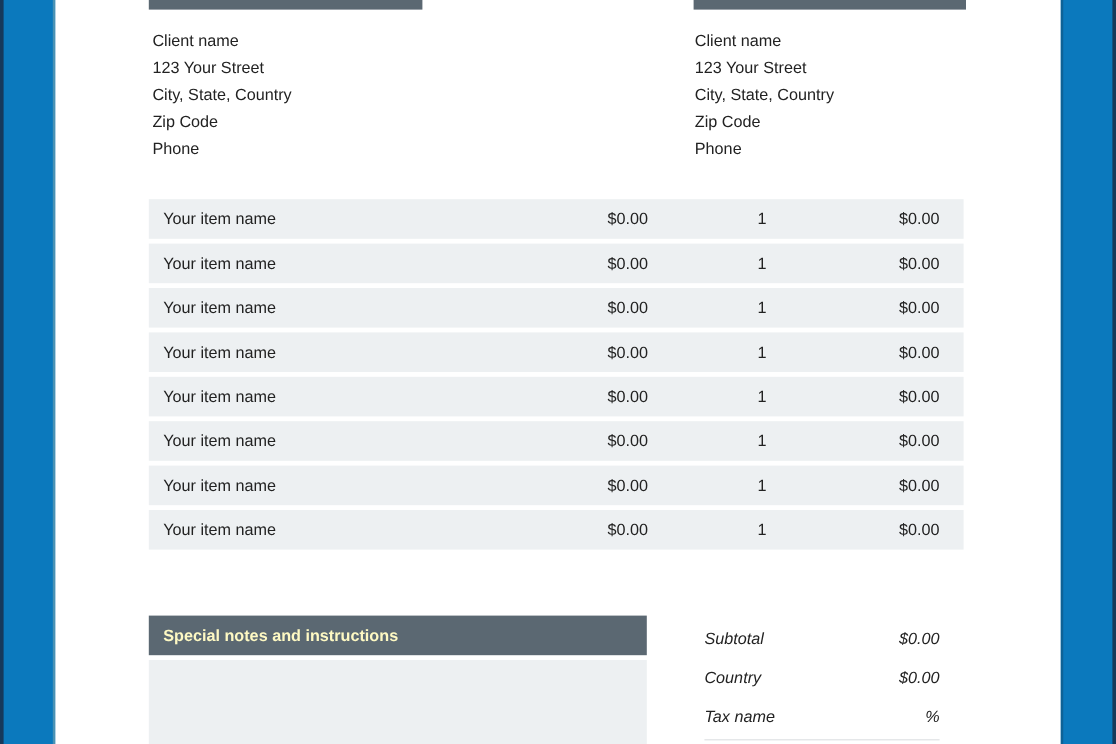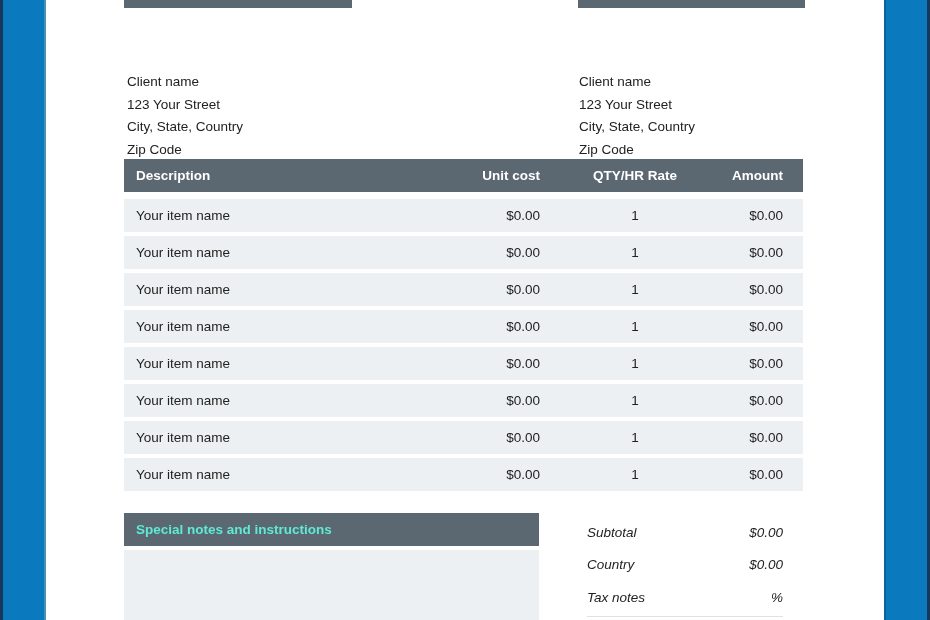--- a/index.html
+++ b/index.html
@@ -19,21 +19,21 @@
   .border-right { left:884px; width:46px; border-right:3px solid #16395b; box-sizing:border-box; }
   .border-right::before{
     content:""; position:absolute; left:0; top:0; width:2px; height:100%;
     background:#0e6296;
   }
   
   .topbar { position:absolute; top:0; height:8px; background:#5b6872; }
   .topbar.left  { left:124px; width:228px; }
   .topbar.right { left:578px; width:227px; }
   
-  .address { position:absolute; top:23px; font-size:13.5px; line-height:22.6px;margin-top:48px; }
+  .address { position:absolute; top:23px; font-size:13.5px; line-height:22.6px; }
   .address.left  { left:127px; }
   .address.right { left:579px; }
   .address div { white-space:nowrap; }
   
   .items { position:absolute; left:124px; top:159px; width:679px; }
   .thead {
     display:flex; align-items:center; height:33px;
     background:#5b6872; color:#ffffff; font-weight:bold; font-size:13.5px;
   }
   .trow {
@@ -41,21 +41,21 @@
     background:#edf0f2; font-size:13.5px; margin-top:4px;
   }
   .trow.first { margin-top:7px; }
   .c-desc { width:250px; padding-left:12px; box-sizing:border-box; text-align:left; }
   .c-unit { width:166px; text-align:right; }
   .c-qty  { width:190px; text-align:center; }
   .c-amt  { flex:1; text-align:right; padding-right:20px; white-space:nowrap; }
   
   .notes-bar {
     position:absolute; left:124px; top:513px; width:415px; height:33px;
-    background:#5b6872; color:#5eead4; font-weight:bold; font-size:13.5px;
+    background:#5b6872; color:#fef9c3; font-weight:bold; font-size:13.5px;
     display:flex; align-items:center; padding-left:12px; box-sizing:border-box;
   }
   .notes-box {
     position:absolute; left:124px; top:550px; width:415px; height:70px;
     background:#edf0f2;
   }
   
   .summary { position:absolute; left:587px; top:516px; width:196px; font-size:13.5px; }
   .srow { display:flex; justify-content:space-between; align-items:center; height:32.5px;font-style:italic; }
   .sdivider { border-top:1px solid #dfe2e4; margin-top:2px; }
@@ -78,26 +78,20 @@
 </div>
 <div class="address right">
   <div>Client name</div>
   <div>123 Your Street</div>
   <div>City, State, Country</div>
   <div>Zip Code</div>
   <div>Phone</div>
 </div>
 
 <div class="items">
-  <div class="thead">
-    <div class="c-desc">Description</div>
-    <div class="c-unit">Unit cost</div>
-    <div class="c-qty">QTY/HR Rate</div>
-    <div class="c-amt">Amount</div>
-  </div>
   <div class="trow first">
     <div class="c-desc">Your item name</div>
     <div class="c-unit">$0.00</div>
     <div class="c-qty">1</div>
     <div class="c-amt">$0.00</div>
   </div>
   <div class="trow">
     <div class="c-desc">Your item name</div>
     <div class="c-unit">$0.00</div>
     <div class="c-qty">1</div>
@@ -149,17 +143,17 @@
 <div class="summary">
   <div class="srow">
     <span>Subtotal</span>
     <span>$0.00</span>
   </div>
   <div class="srow">
     <span>Country</span>
     <span>$0.00</span>
   </div>
   <div class="srow">
-    <span>Tax notes</span>
+    <span>Tax name</span>
     <span>%</span>
   </div>
   <div class="sdivider"></div>
 </div>
 
 </body></html>

